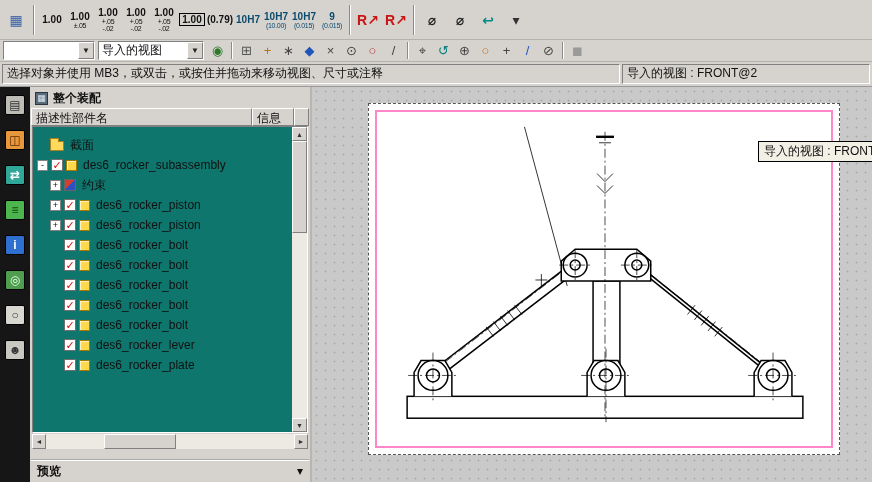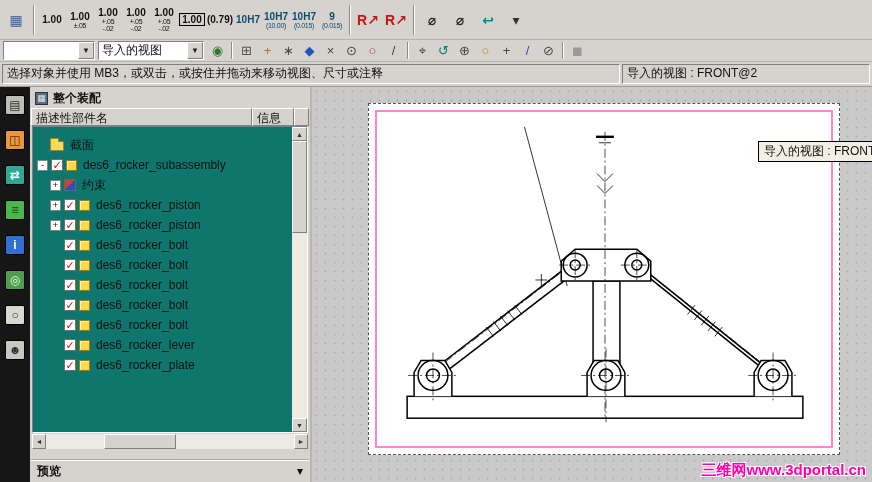--- a/index.html
+++ b/index.html
@@ -391,19 +391,16 @@
           <line class="cl" x1="63" y1="250" x2="63" y2="300"></line>
           <line class="cl" x1="212" y1="273" x2="262" y2="273"></line>
           <line class="cl" x1="237" y1="246" x2="237" y2="320"></line>
           <line class="cl" x1="380" y1="273" x2="430" y2="273"></line>
           <line class="cl" x1="405" y1="250" x2="405" y2="300"></line>
         </svg>
       </div>
       <div id="tooltip">
         <span>导入的视图 : FRONT@2</span>
       </div>
-      <div id="watermark">
-        <span>三维网www.3dportal.cn</span>
-      </div>
     </div>
 
   </div>
 </div>
 
 </body></html>

